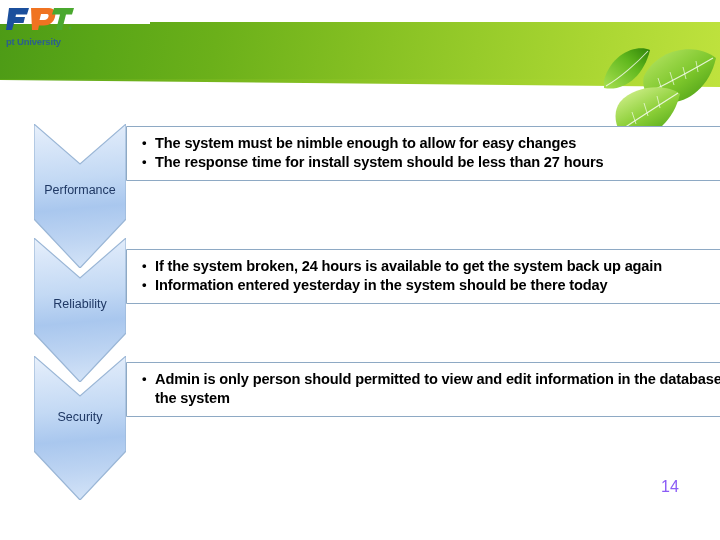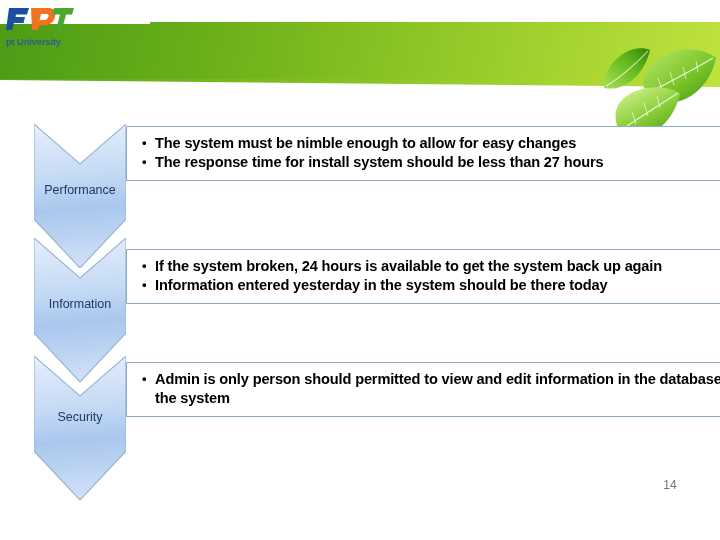--- a/index.html
+++ b/index.html
@@ -179,22 +179,22 @@
     font-size: 13px;
   }
 
   
   .page-number {
     position: absolute;
     left: 650px;
     top: 478px;
     width: 40px;
     text-align: center;
-    font-size: 12px;
-    color: #737373;
+    font-size: 16px;
+    color: #8b5cf6;
   }
 </style>
 </head>
 <body>
 
 <div id="slide">
 
   <div class="header-band-slant"></div>
   <div class="header-band"></div>
   <div class="header-white-notch"></div>
@@ -253,21 +253,21 @@
         <li>The response time for install system should be less than 27 hours</li>
       </ul>
     </div>
   </div>
 
   <div class="row" style="top:0;">
     <div class="chevron" style="top:238px;"></div>
     <svg class="chevron-outline" style="top:238px;" viewBox="0 0 92 144" preserveAspectRatio="none">
       <polygon points="0,0 46,40 92,0 92,95 46,144 0,95" fill="none" stroke="#9ab6d6" stroke-width="1.2"></polygon>
     </svg>
-    <div class="chevron-label" style="top:297px;">Information</div>
+    <div class="chevron-label" style="top:297px;">Reliability</div>
     <div class="textbox" style="top:249px;">
       <ul class="bullets">
         <li>If the system broken, 24 hours is available to get the system back up again</li>
         <li>Information entered yesterday in the system should be there today</li>
       </ul>
     </div>
   </div>
 
   <div class="row" style="top:0;">
     <div class="chevron" style="top:356px;"></div>

